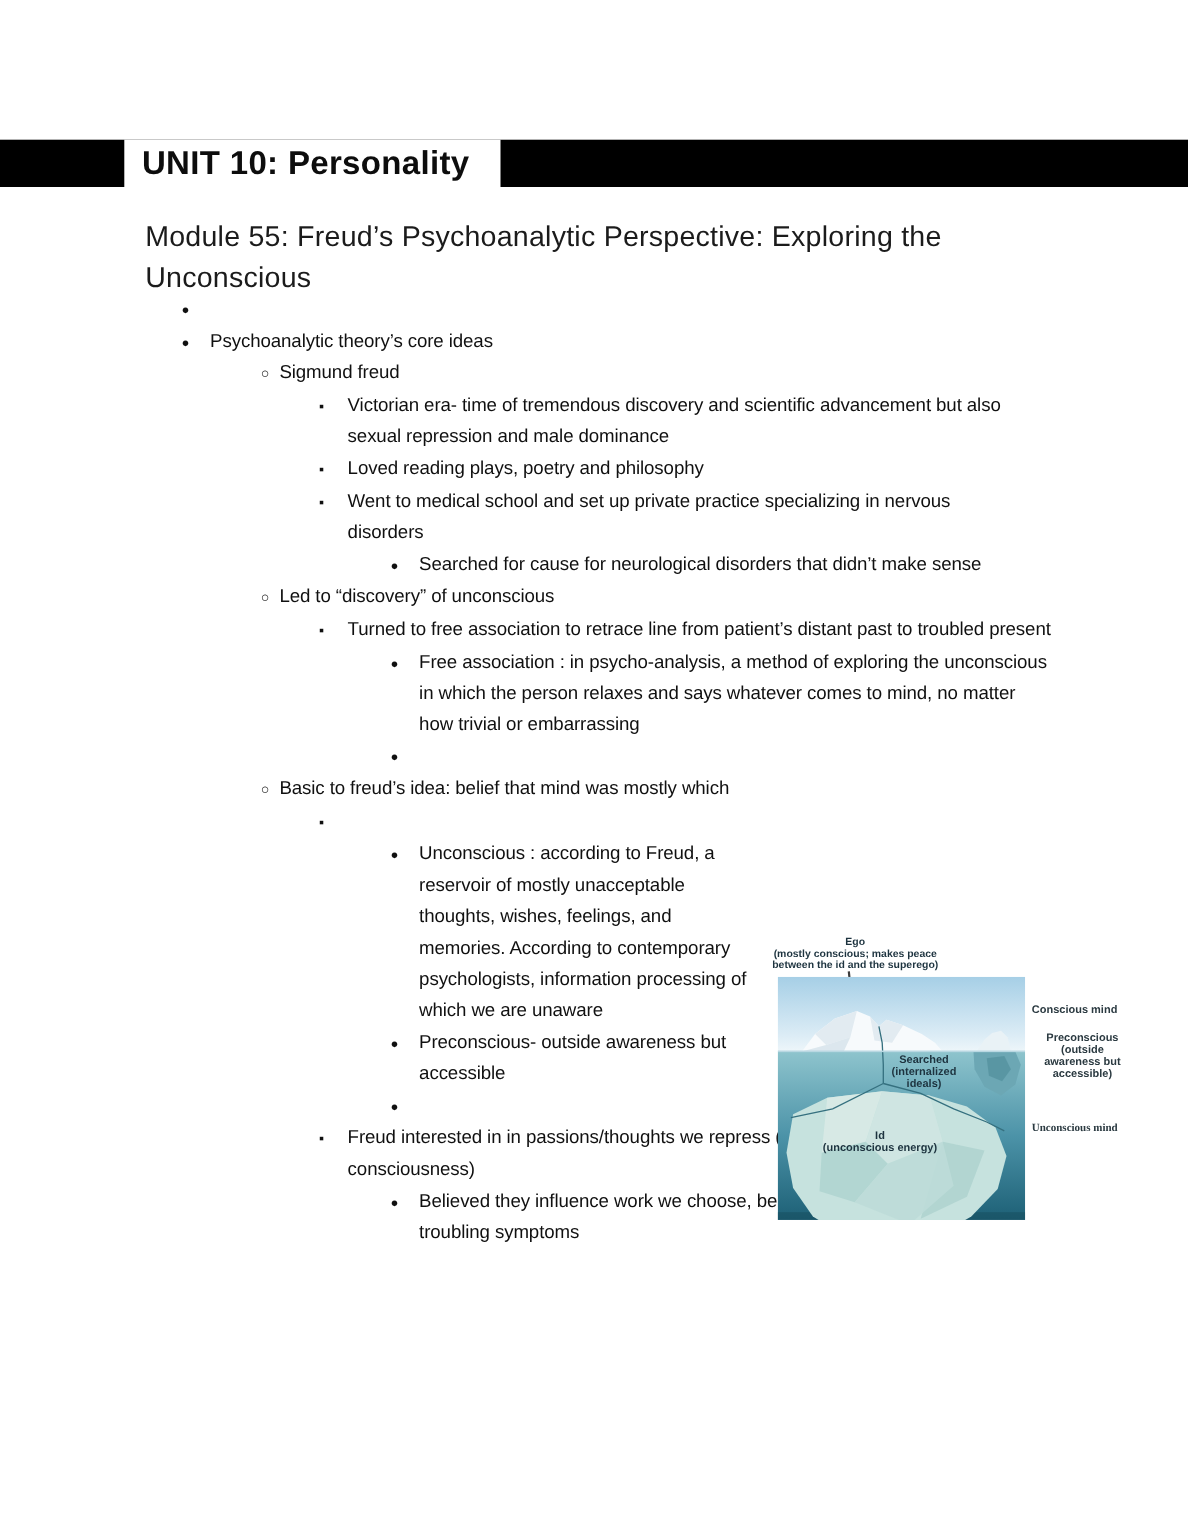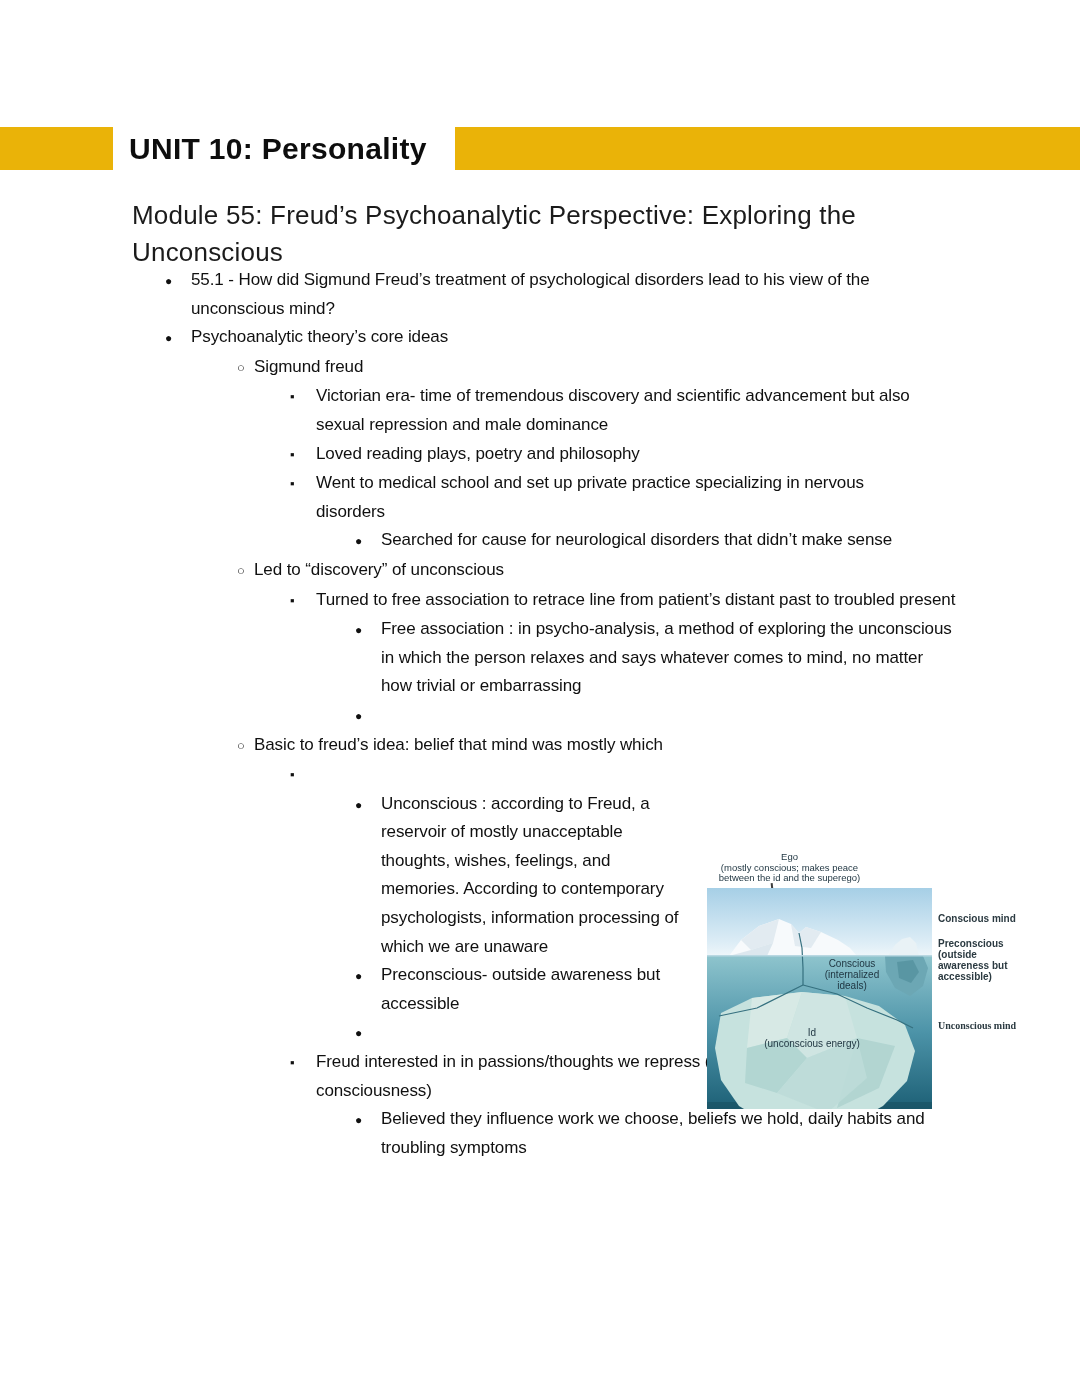--- a/index.html
+++ b/index.html
@@ -3,21 +3,21 @@
 <meta charset="utf-8">
 <style>
   * { margin:0; padding:0; box-sizing:border-box; }
   html,body { background:#ffffff; }
   body {
     width:1080px; height:1397px; position:relative;
     font-family:"Liberation Sans", sans-serif; color:#101010;
   }
 
   
-  .banner { position:absolute; top:127px; left:0; width:1080px; height:43px; background:#eab308; }
+  .banner { position:absolute; top:127px; left:0; width:1080px; height:43px; background:#000000; }
   .banner-gap {
     position:absolute; left:113px; top:0; width:342px; height:43px; background:#ffffff;
     display:flex; align-items:center;
   }
   .banner-title {
     padding-left:16px; font-size:30px; font-weight:bold; letter-spacing:0.3px; color:#0d0d0d;
     white-space:nowrap;
   }
 
   
@@ -41,46 +41,45 @@
   .w720 { max-width:720px; }
   .w660 { max-width:660px; }
   .w640 { max-width:640px; }
   .w600 { max-width:600px; }
   .w575 { max-width:575px; }
   .w300 { max-width:300px; }
 
   
   .figure { position:absolute; left:705px; top:852px; width:330px; height:265px; }
   .scene  { position:absolute; left:2px; top:36px; width:225px; height:221px; display:block; }
-  .fig-label { position:absolute; font-weight:normal; color:#1d333f; text-align:center;margin-left:12px; }
+  .fig-label { position:absolute; font-weight:bold; color:#1d333f; text-align:center; }
   .ego-label       { left:-10px; top:0;    width:165px; font-size:9.5px; line-height:10.5px; }
   .superego-label  { left:96px;  top:106px; width:78px; font-size:10px;  line-height:11px; }
   .id-label        { left:40px;  top:175px; width:110px; font-size:10px; line-height:11px; }
   .pointer { position:absolute; left:68px; top:31px; width:1.5px; height:45px; background:#3c3c3c; transform:rotate(-6deg); }
   .right-labels { position:absolute; left:233px; top:0; width:92px; }
-  .rlabel { position:absolute; left:0; font-weight:bold; font-size:10px; line-height:11px; color:#2b3a41; text-align:left; }
+  .rlabel { position:absolute; left:0; font-weight:bold; font-size:10px; line-height:11px; color:#2b3a41; text-align:center; }
   .rlabel.conscious   { top:61px; }
   .rlabel.preconscious{ top:86px; }
   .rlabel.unconscious { top:168px;font-family:Liberation Serif, serif; }
 </style>
 </head>
 <body>
 
 <div class="banner">
   <div class="banner-gap">
     <div class="banner-title">UNIT 10: Personality</div>
   </div>
 </div>
 
 <div class="module-heading">Module 55: Freud’s Psychoanalytic Perspective: Exploring the Unconscious</div>
 
 <div class="outline">
   <div class="li l1">
       <span class="bullet dot"></span>
-      <span class="txt w720">55.1 - How did Sigmund Freud’s treatment of psychological disorders lead to his view of the unconscious mind?</span>
     </div>
   <div class="li l1">
       <span class="bullet dot"></span>
       <span class="txt">Psychoanalytic theory’s core ideas</span>
     </div>
   <div class="li l2">
       <span class="bullet circle"></span>
       <span class="txt">Sigmund freud</span>
     </div>
   <div class="li l3">
@@ -186,21 +185,21 @@
     <polygon points="22,68 44,62 66,55 60,68" fill="#d5e2ea" opacity="0.8"></polygon>
 
     <polyline points="92,45 95,60 96,80 96,97" stroke="#35707f" stroke-width="1.2" fill="none"></polyline>
     <polyline points="12,128 50,120 96,97" stroke="#35707f" stroke-width="1.2" fill="none"></polyline>
     <polyline points="96,97 130,106 160,120 190,132 206,140" stroke="#35707f" stroke-width="1.2" fill="none"></polyline>
 
     <rect x="0" y="67" width="225" height="1.5" fill="#b9d8e2"></rect>
   </svg>
 
   <div class="fig-label superego-label">
-    <div>Conscious</div>
+    <div>Searched</div>
     <div>(internalized ideals)</div>
   </div>
 
   <div class="fig-label id-label">
     <div>Id</div>
     <div>(unconscious energy)</div>
   </div>
 
   <div class="right-labels">
     <div class="rlabel conscious">Conscious mind</div>

